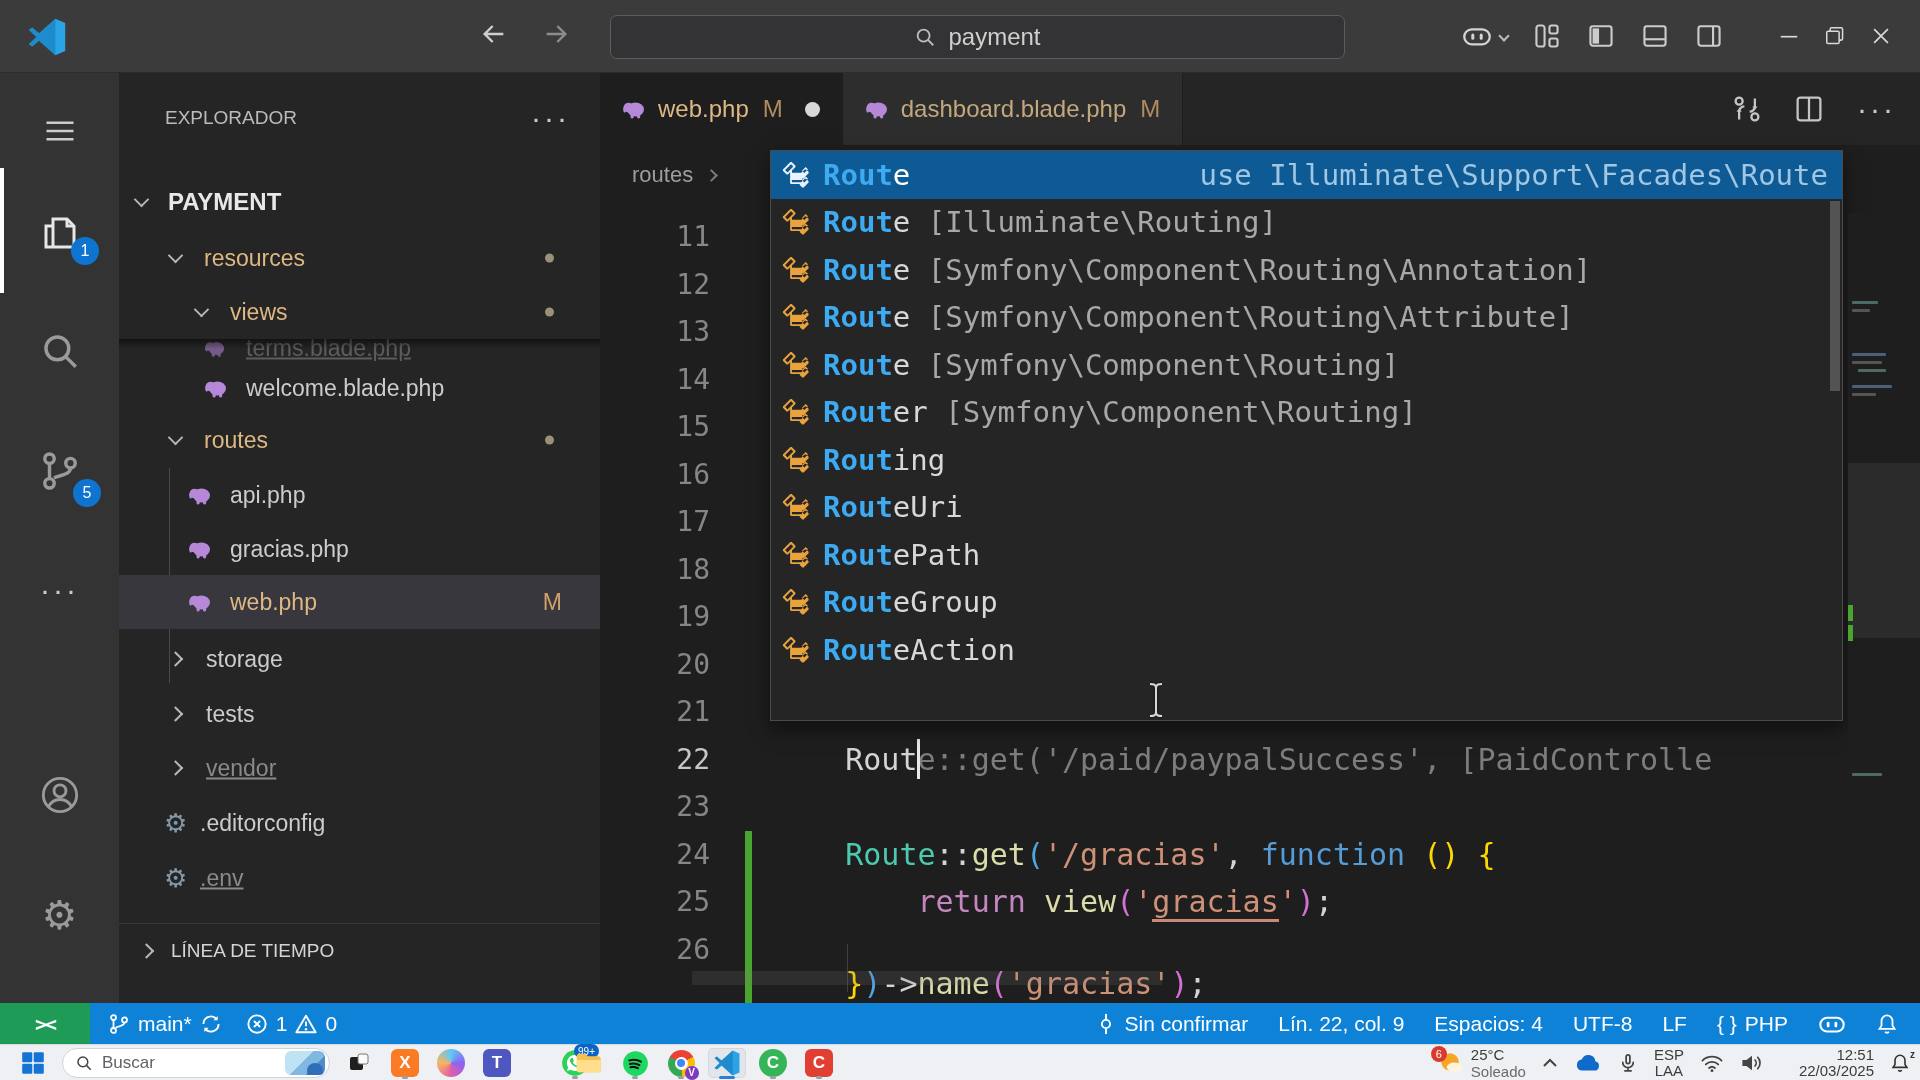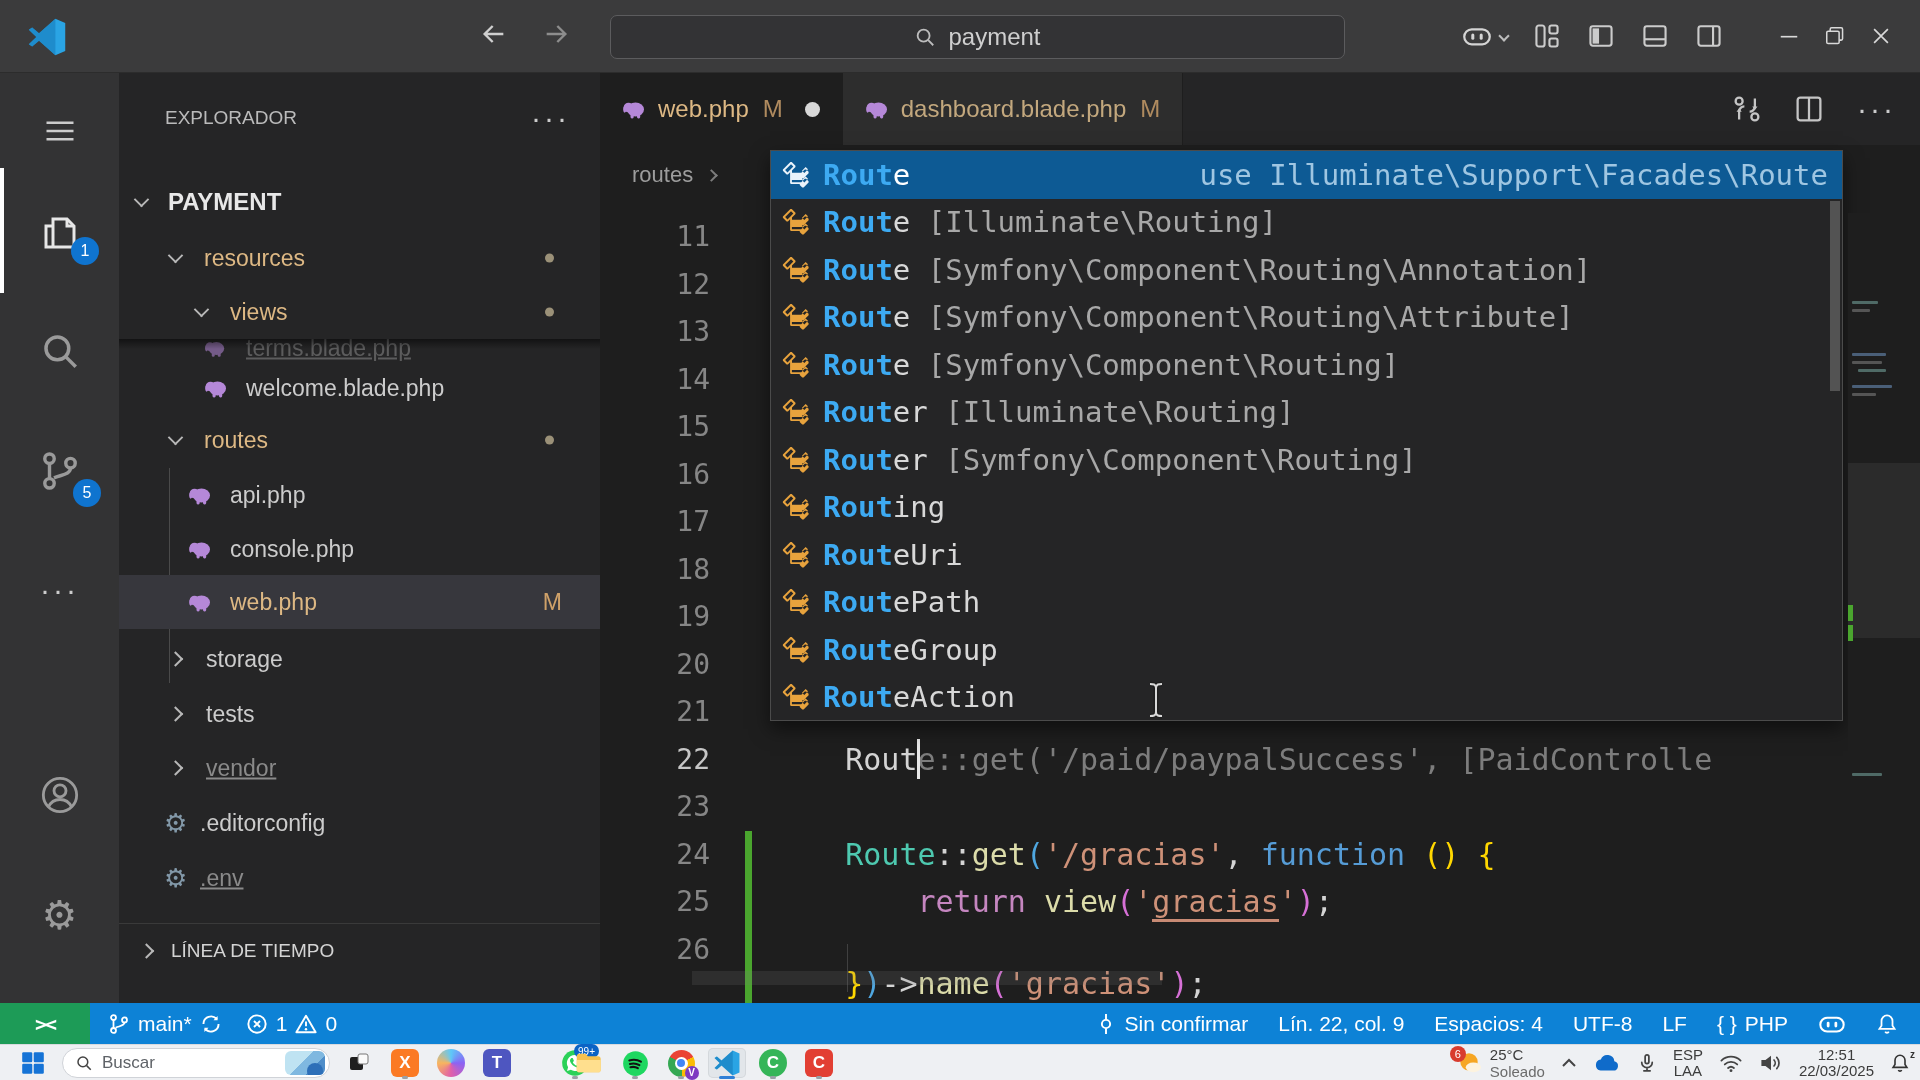--- a/index.html
+++ b/index.html
@@ -134,21 +134,21 @@
     width:16px; height:16px; font-size:11px; display:flex; align-items:center; justify-content:center; }
   .badge-blue { position:absolute; top:-5px; right:-10px; background:#0b63c5; color:#fff; border-radius:8px;
     padding:0 4px; height:14px; font-size:10px; display:flex; align-items:center; justify-content:center; }
   .badge-v { position:absolute; right:-4px; bottom:-3px; width:14px; height:14px; border-radius:50%;
     background:#7d3ac1; color:#fff; font-size:10px; font-weight:bold; display:flex; align-items:center; justify-content:center; }
   #tray { position:absolute; right:0; top:0; height:36px; display:flex; align-items:center; gap:16px; padding-right:10px; color:#3c3c3c; }
   .tray-2line { display:flex; flex-direction:column; align-items:center; line-height:16px; font-size:15px; }
   #weather { display:flex; align-items:center; gap:8px; }
   #weather .w2 { display:flex; flex-direction:column; line-height:17px; font-size:15px; }
   #weather .w2 .sub { color:#6b6b6b; }
-  #clock { display:flex; flex-direction:column; align-items:center; line-height:16px; font-size:15px; }
+  #clock { display:flex; flex-direction:column; align-items:flex-end; line-height:16px; font-size:15px;margin-left:19px; }
 </style>
 </head>
 <body>
 
 <svg width="0" height="0" style="position:absolute">
   <defs>
     <symbol id="sym-class" viewBox="0 0 16 16">
       <path fill="currentColor" d="M11.34 9.71h.71l2.67-2.67v-.71L13.38 5h-.7l-1.82 1.81h-5V5.56l1.86-1.85V3l-2-2H5L1 5v.71l2 2h.71l1.14-1.15v5.79l.5.5H10v.52l1.33 1.34h.71l2.67-2.67v-.71L13.37 10h-.7l-1.86 1.85h-5v-1.14h5.53zM2.22 5.36l3.12-3.12 1.24 1.24L3.46 6.6 2.22 5.36zm8.98 5.34 1.95-1.95 1.24 1.24-1.95 1.95-1.24-1.24zm0-5 1.95-1.95 1.24 1.24-1.95 1.95-1.24-1.24z"></path>
     </symbol>
     <symbol id="sym-ele" viewBox="0 0 24 24">
@@ -426,21 +426,21 @@
       <div class="trow" style="top:395px">
         <svg class="ticon" style="left:69px; color:#b588d8" width="24" height="24" viewBox="0 0 24 24">
             <use href="#sym-ele"></use>
           </svg>
         <span class="tlabel" style="left:111px">api.php</span>
       </div>
       <div class="trow" style="top:449px">
         <svg class="ticon" style="left:69px; color:#b588d8" width="24" height="24" viewBox="0 0 24 24">
             <use href="#sym-ele"></use>
           </svg>
-        <span class="tlabel" style="left:111px">console.php</span>
+        <span class="tlabel" style="left:111px">gracias.php</span>
       </div>
       <div class="trow sel" style="top:502px">
         <svg class="ticon" style="left:69px; color:#b588d8" width="24" height="24" viewBox="0 0 24 24">
             <use href="#sym-ele"></use>
           </svg>
         <span class="tlabel mod" style="left:111px">web.php</span>
         <span class="m-badge">M</span>
       </div>
       <div class="trow" style="top:559px">
         <span class="chev right" style="left:51px"></span>
@@ -562,26 +562,20 @@
         <div class="sg-row">
           <svg class="sg-icon" width="30" height="30" viewBox="0 0 16 16">
               <use href="#sym-class"></use>
             </svg>
           <span class="sg-label"><b>Rout</b><span>e</span><span class="sg-detail"> [Symfony\Component\Routing]</span></span>
         </div>
         <div class="sg-row">
           <svg class="sg-icon" width="30" height="30" viewBox="0 0 16 16">
               <use href="#sym-class"></use>
             </svg>
-          <span class="sg-label"><b>Rout</b><span>er</span><span class="sg-detail"> [Illuminate\Routing]</span></span>
-        </div>
-        <div class="sg-row">
-          <svg class="sg-icon" width="30" height="30" viewBox="0 0 16 16">
-              <use href="#sym-class"></use>
-            </svg>
           <span class="sg-label"><b>Rout</b><span>er</span><span class="sg-detail"> [Symfony\Component\Routing]</span></span>
         </div>
         <div class="sg-row">
           <svg class="sg-icon" width="30" height="30" viewBox="0 0 16 16">
               <use href="#sym-class"></use>
             </svg>
           <span class="sg-label"><b>Rout</b><span>ing</span></span>
         </div>
         <div class="sg-row">
           <svg class="sg-icon" width="30" height="30" viewBox="0 0 16 16">

